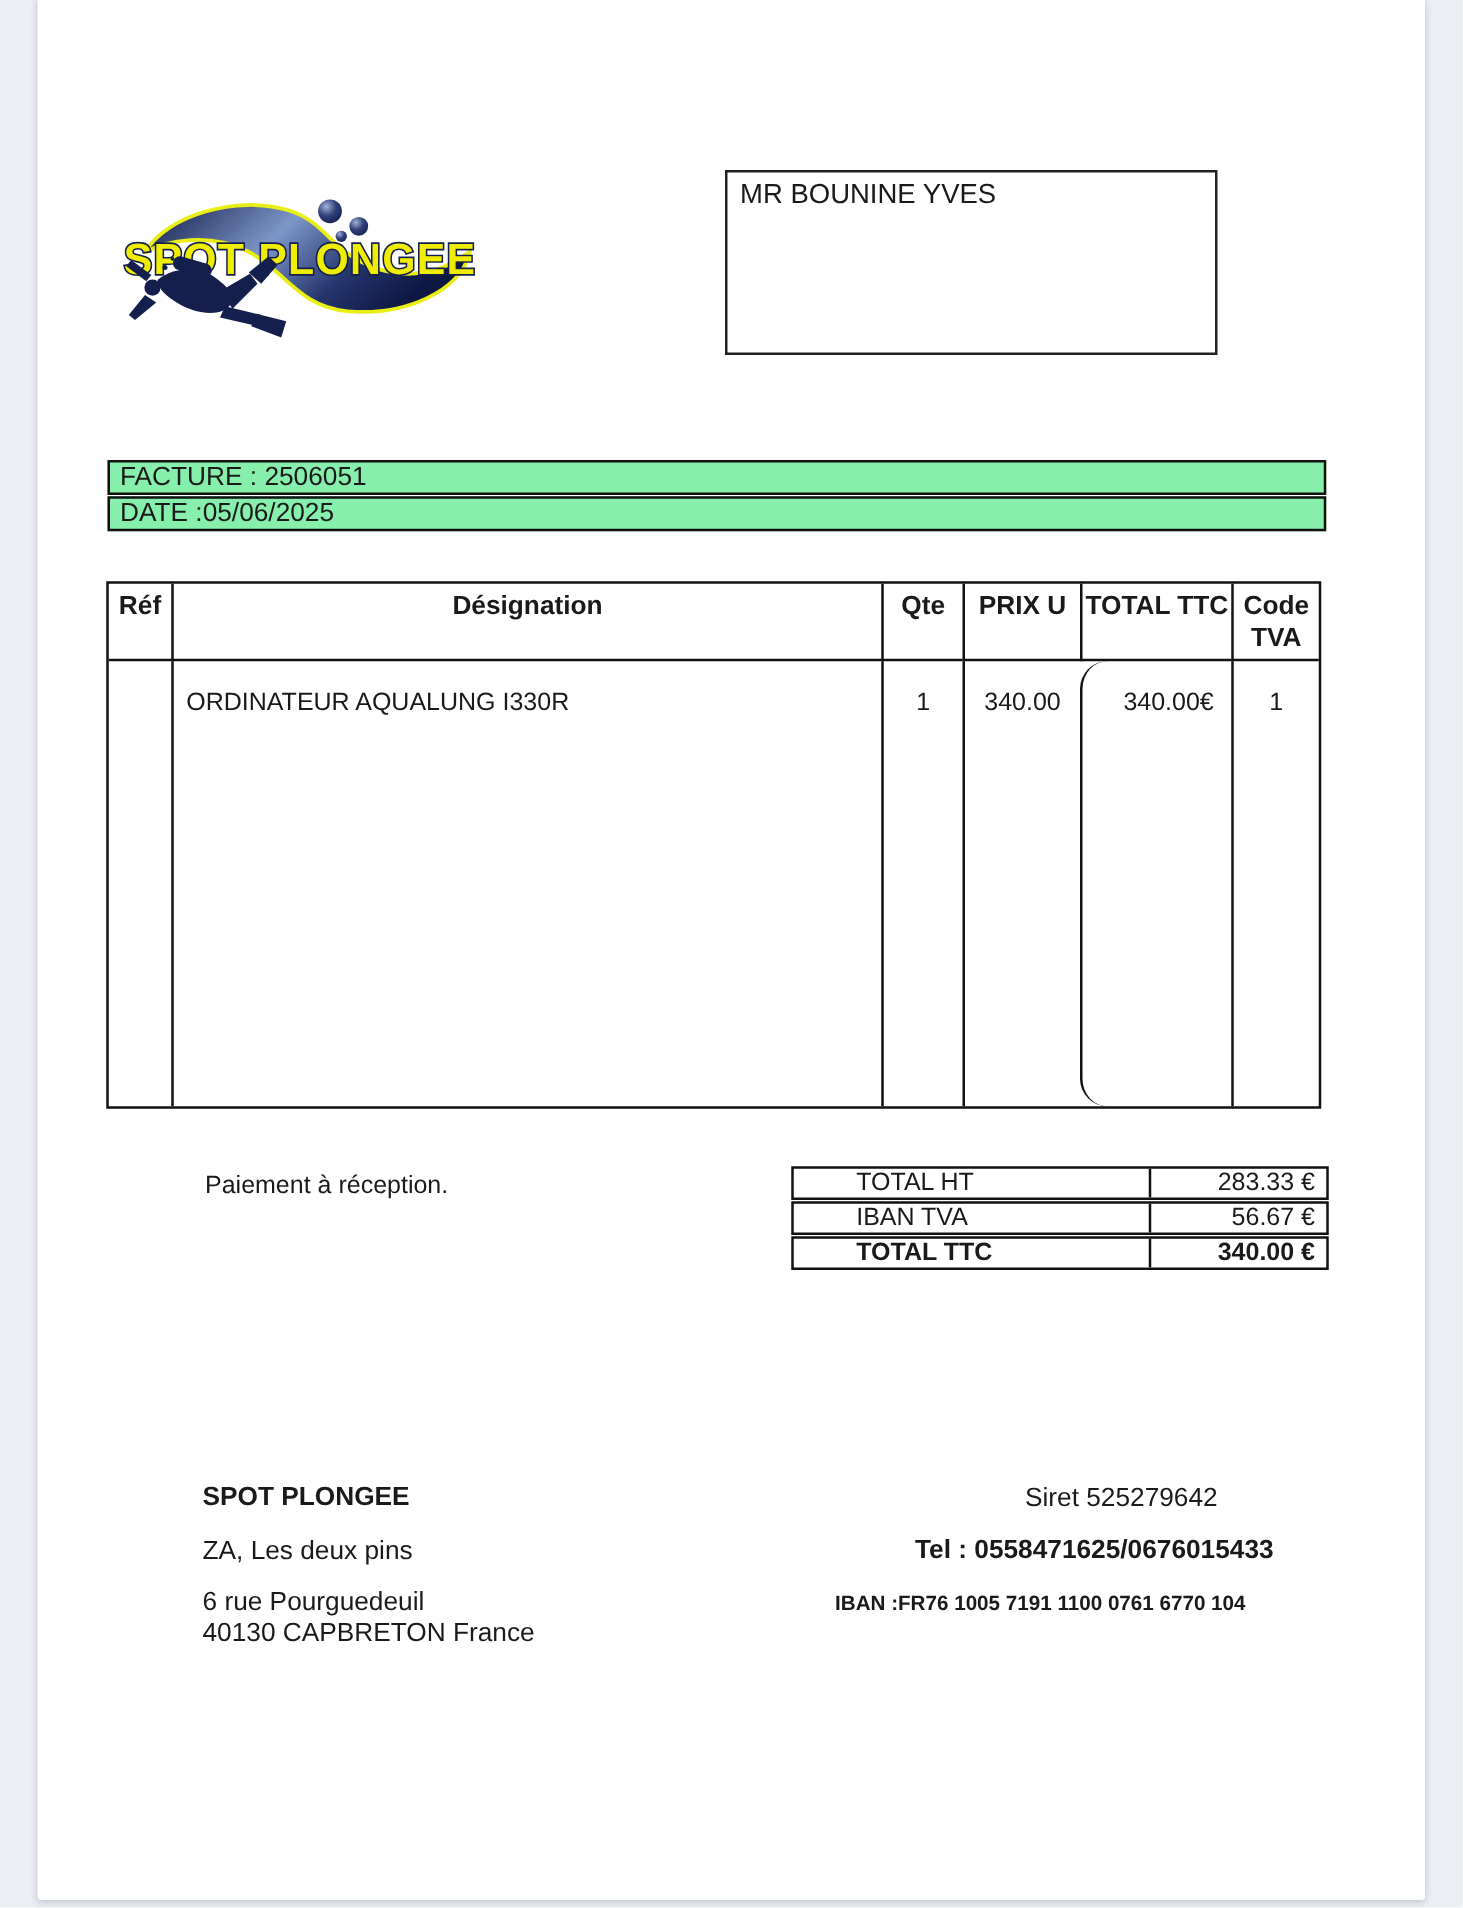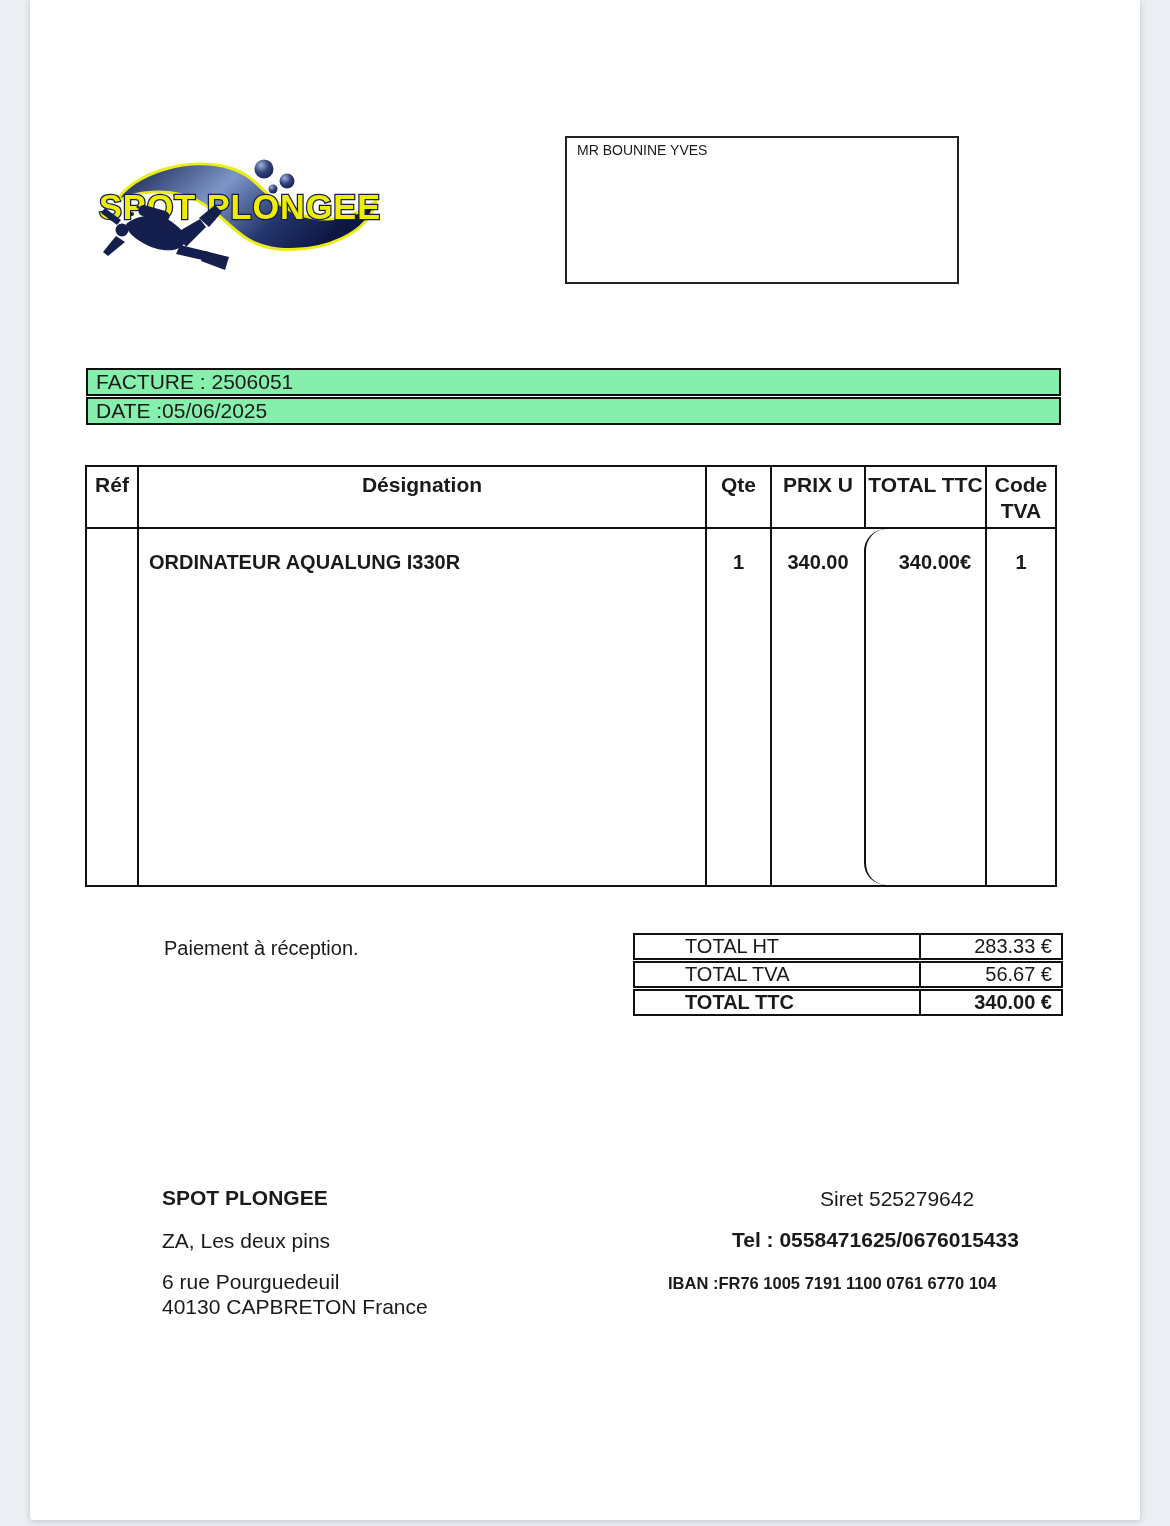--- a/index.html
+++ b/index.html
@@ -13,23 +13,23 @@
   .sheet{
     position:absolute;left:30px;top:0;width:1110px;height:1520px;
     background:#ffffff;
     box-shadow:0 1px 6px rgba(40,45,70,.22);
     border-radius:0 0 3px 3px;
   }
   
   .logo{position:absolute;left:58px;top:156px;width:306px;height:136px;}
   
   .customer-box{
-    position:absolute;left:535px;top:136px;width:394px;height:148px;
+    position:absolute;left:550px;top:136px;width:394px;height:148px;
     border:2px solid #222;box-sizing:border-box;
-    padding:4px 10px;font-size:14px;
+    padding:4px 10px;font-size:22px;
   }
   
   .inv-box{
     position:absolute;left:56px;width:975px;height:28px;
     border:2px solid #111;box-sizing:border-box;
     font-size:21px;line-height:23px;padding-left:8px;
     background:#86efac;
   }
   .inv-facture{top:368px;}
   .inv-date{top:397px;}
@@ -39,21 +39,20 @@
     border:2px solid #111;box-sizing:border-box;
     display:grid;
     grid-template-columns:50px 568px 65px 94px 121px 70px;
     grid-template-rows:62px 1fr;
     background:#fff;
   }
   .items-table .cell{
     box-sizing:border-box;
     font-size:21px;
     padding-top:5px;
-    font-weight:bold;
   }
   .items-table .cell.bl{border-left:2px solid #111;}
   .items-table .hdr{
     font-weight:bold;text-align:center;
     border-bottom:2px solid #111;
     line-height:26px;
   }
   .items-table .body{padding-top:22px;}
   .items-table .des-body{
     text-align:left;padding-left:10px;font-size:20px;line-height:27px;padding-top:20px;
@@ -163,21 +162,21 @@
   </div>
 
   <div class="payment-note">Paiement à réception.</div>
 
   <div class="totals">
     <div class="trow">
       <div class="tlabel">TOTAL HT</div>
       <div class="tvalue">283.33 €</div>
     </div>
     <div class="trow">
-      <div class="tlabel">TOTAL TVA</div>
+      <div class="tlabel">IBAN TVA</div>
       <div class="tvalue">56.67 €</div>
     </div>
     <div class="trow bold">
       <div class="tlabel">TOTAL TTC</div>
       <div class="tvalue">340.00 €</div>
     </div>
   </div>
 
   <div class="ft ft-company">SPOT PLONGEE</div>
   <div class="ft ft-addr1">ZA, Les deux pins</div>

